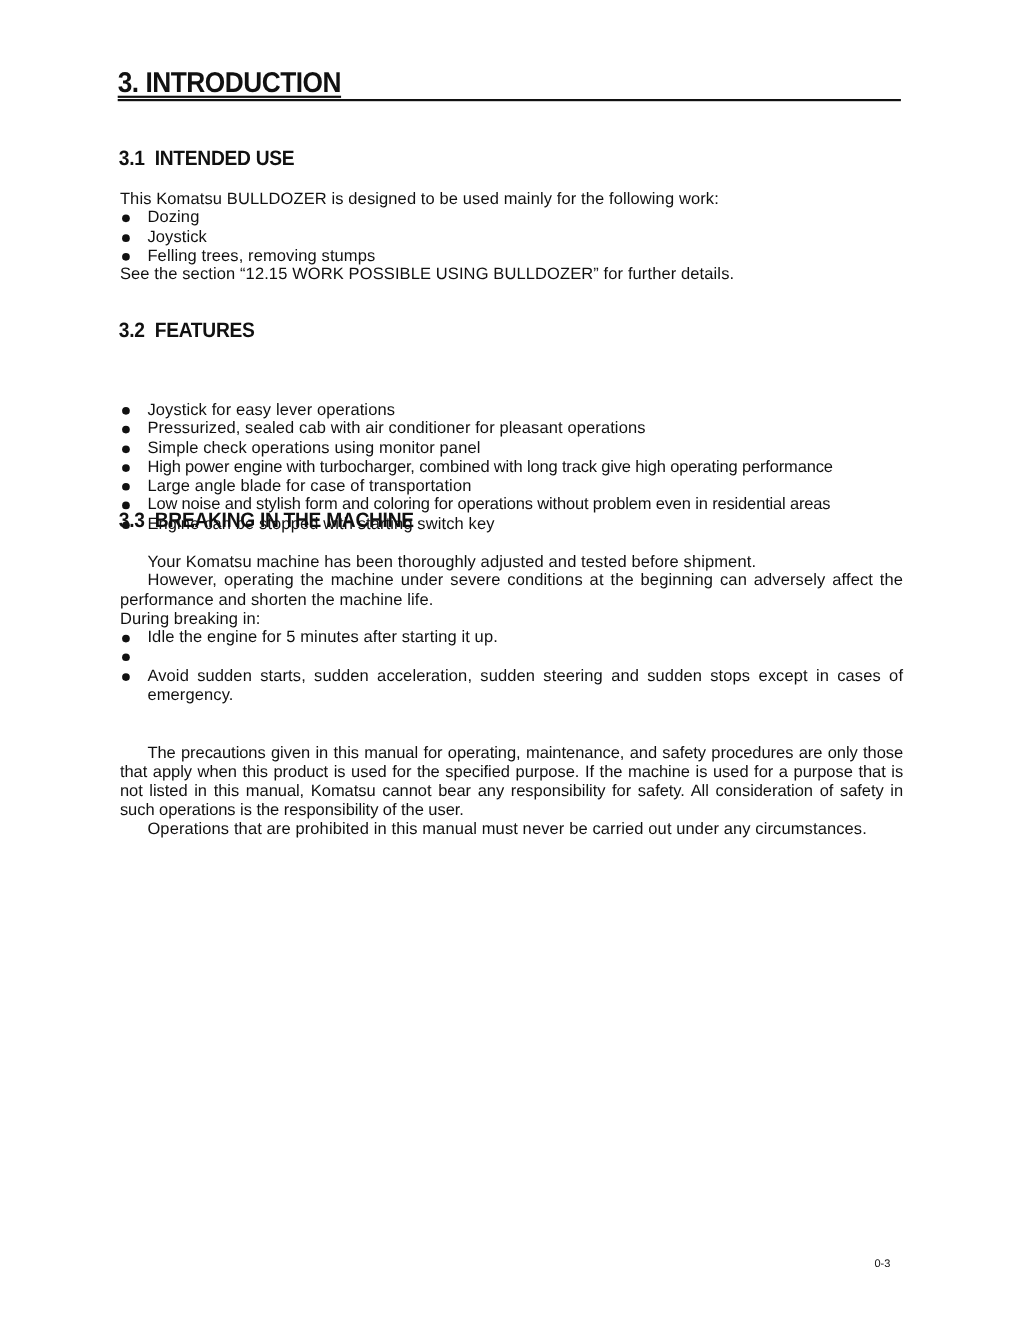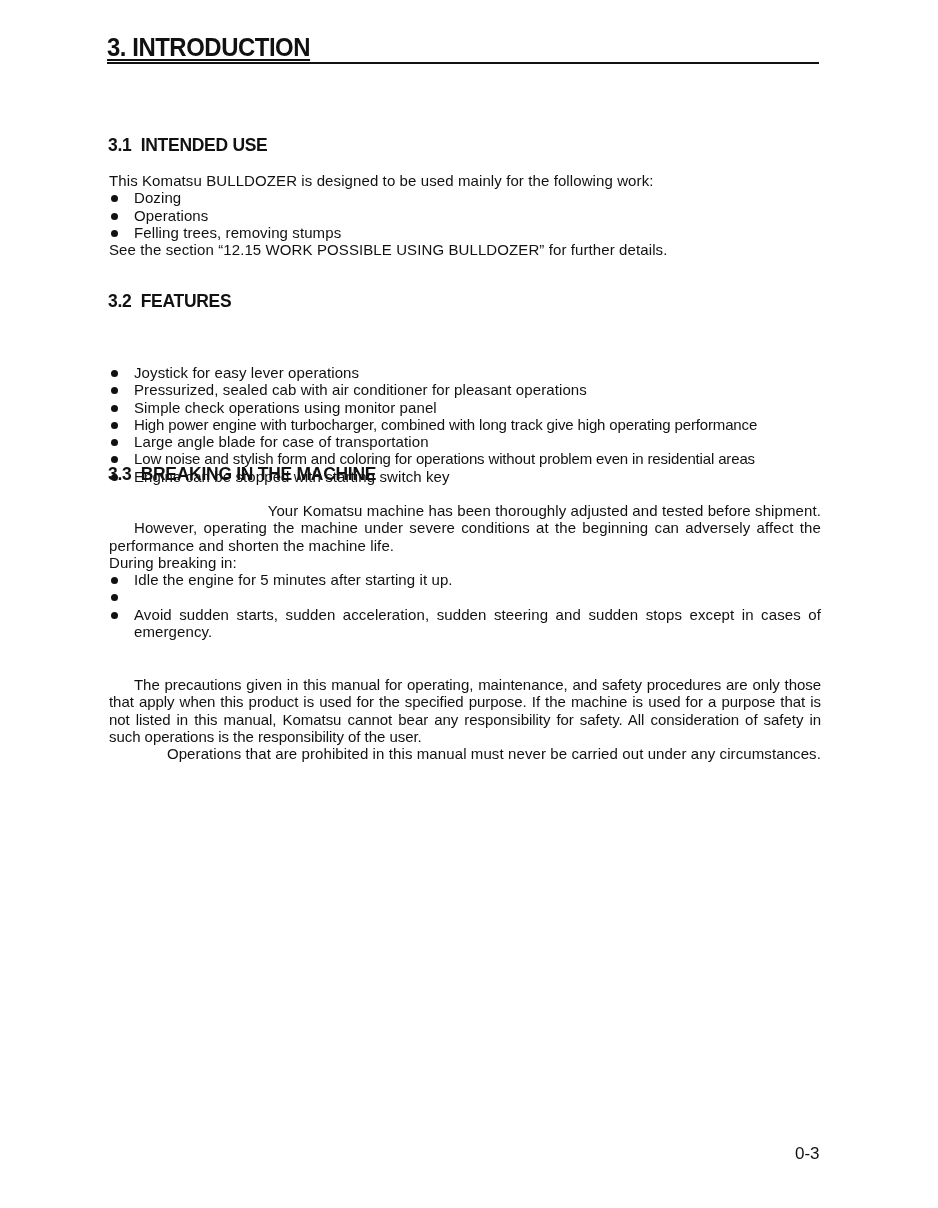--- a/index.html
+++ b/index.html
@@ -16,21 +16,21 @@
       font-family: "Liberation Sans", sans-serif;
     }
     .page {
       position: absolute;
       left: 0; top: 0;
       width: 938px; height: 1208px;
     }
     .chapter-title {
       position: absolute;
       left: 107px;
-      top: 32px;
+      top: 60px;
       width: 712px;
       height: 30px;
       border-bottom: 2px solid #111;
     }
     .chapter-title span {
       font-family: "Liberation Sans", sans-serif;
       font-weight: bold;
       font-size: 26px;
       letter-spacing: -0.5px;
       line-height: 30px;
@@ -86,33 +86,32 @@
     }
     .bullet-wrap {
       position: relative;
       padding-left: 25px;
     }
     .bullet-wrap .bullet {
       top: 6px;
     }
     .indent {
       text-indent: 25px;
-      text-align: right;
     }
     .justify {
       text-align: justify;
       text-align-last: left;
       white-space: normal;
     }
     .page-number {
       position: absolute;
       left: 795px;
       top: 1144px;
       font-family: "Liberation Sans", sans-serif;
-      font-size: 17px;
+      font-size: 10px;
     }
   </style>
 </head>
 <body>
 
 <div class="page">
 
   <div class="chapter-title">
     <span>3. INTRODUCTION</span>
   </div>
@@ -122,21 +121,21 @@
   </div>
 
   <div class="body-text" style="top:172px;">
     <div class="line">This Komatsu BULLDOZER is designed to be used mainly for the following work:</div>
     <div class="bullet-line">
       <span class="bullet"></span>
       <span>Dozing</span>
     </div>
     <div class="bullet-line">
       <span class="bullet"></span>
-      <span>Operations</span>
+      <span>Joystick</span>
     </div>
     <div class="bullet-line">
       <span class="bullet"></span>
       <span>Felling trees, removing stumps</span>
     </div>
     <div class="line">See the section “12.15 WORK POSSIBLE USING BULLDOZER” for further details.</div>
   </div>
 
   <div class="section-heading" style="top:290px;">
     <span class="num">3.2</span><span>FEATURES</span>

